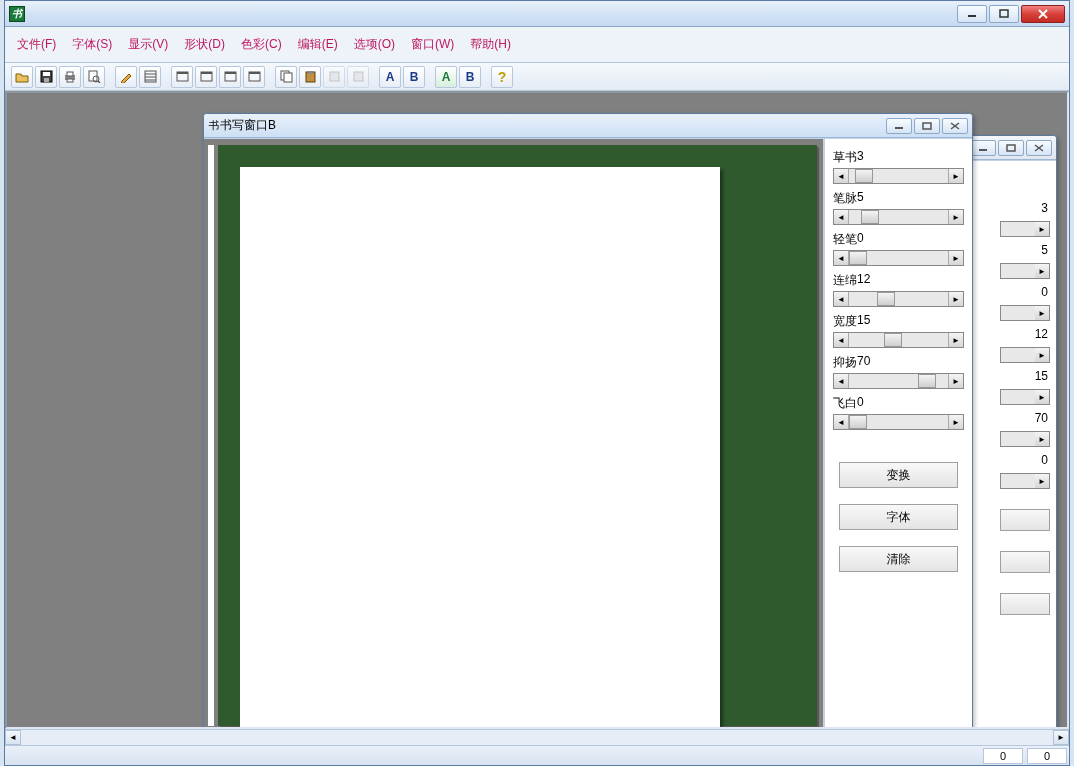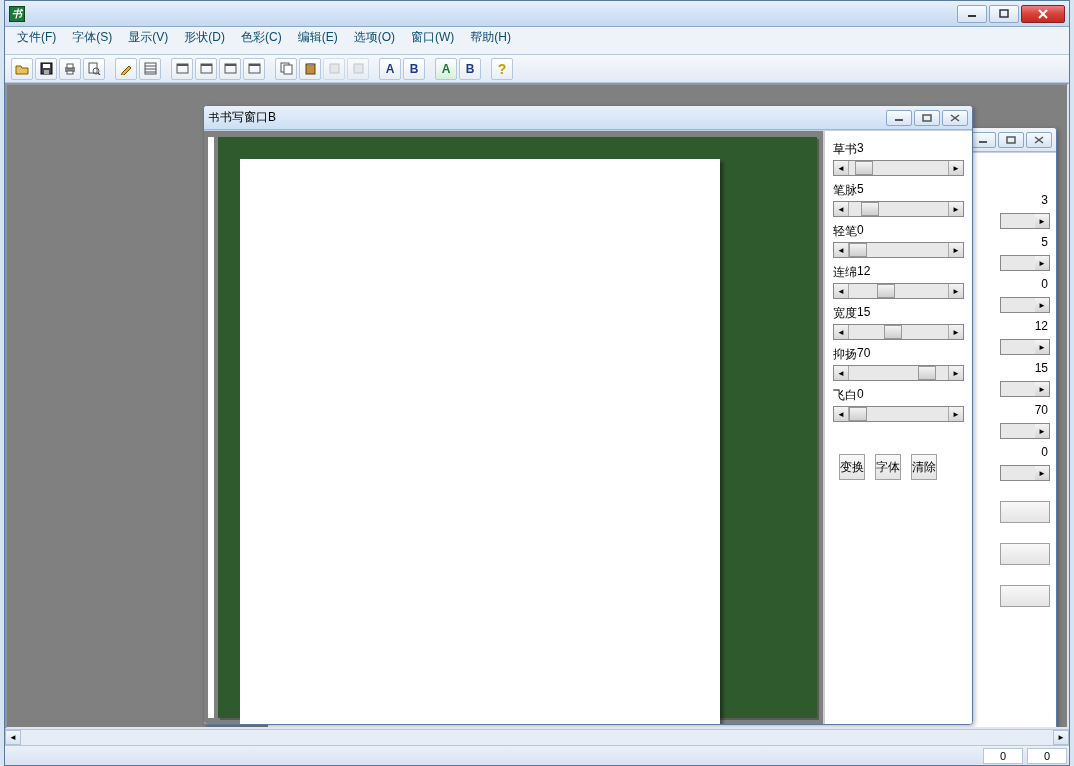--- a/index.html
+++ b/index.html
@@ -57,27 +57,27 @@
     width: 44px;
     background: linear-gradient(to bottom, #f08080, #d9403a 50%, #c22a24);
     border-color: #8c2020;
     color: #fff;
     font-weight: bold;
   }
   .win-btn svg { display: block; }
 
   
   .menu-bar {
-    height: 28px;
+    height: 36px;
     background: #eef3fa;
-    display: flex; 
+    display: flex; align-items: center;
     padding: 0 4px;
     border-bottom: 1px solid #b5c7dd;
     font-size: 12px;
-    color: #0c4a6e;
+    color: #be185d;
   }
   .menu-item { padding: 2px 8px; cursor: pointer; }
 
   
   .toolbar {
     height: 28px;
     background: linear-gradient(to bottom,#f5f8fc,#e3ebf5);
     display: flex; align-items: center;
     padding: 2px 6px;
     gap: 2px;
@@ -194,21 +194,21 @@
   }
 
   .panel-btn {
     height: 26px;
     background: linear-gradient(to bottom,#f8f8f8,#e4e4e4);
     border: 1px solid #a0a0a0;
     display: flex; align-items: center; justify-content: center;
     font-size: 12px; cursor: pointer;
     margin-top: 6px;
   }
-  .panel-btn-group { margin-top: 20px; display:flex; flex-direction:row; gap:10px; padding: 0 6px;}
+  .panel-btn-group { margin-top: 20px; display:flex; flex-direction:column; gap:10px; padding: 0 6px;}
 
   
   .back-panel {
     position:absolute;
     top:0; right:0; bottom:0; width:60px;
     background:#fff;
     padding-top: 40px;
     display:flex; flex-direction:column; gap:6px; align-items:stretch;
     padding-left:4px; padding-right:6px;
   }

